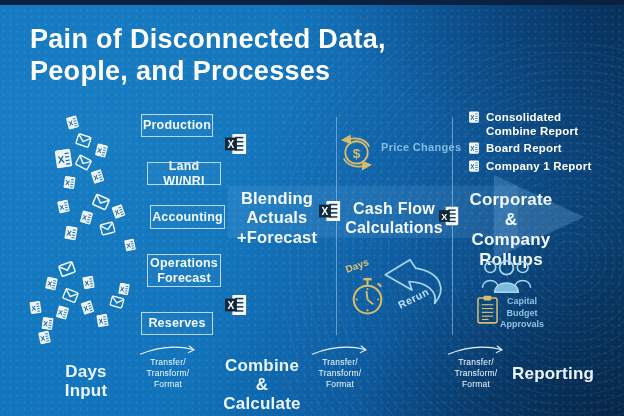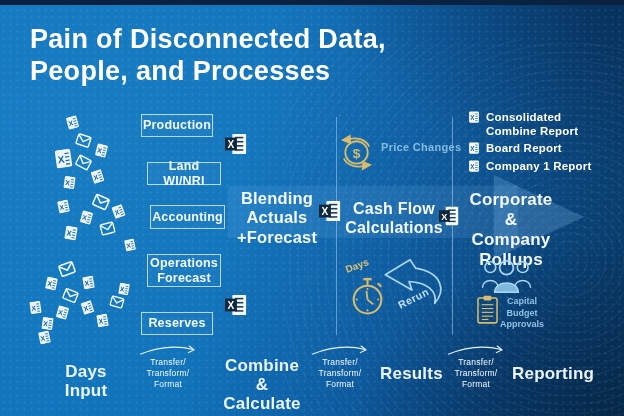--- a/index.html
+++ b/index.html
@@ -384,21 +384,20 @@
   <div class="abs flow-big pre" style="left:220px;top:356px;width:84px;">Combine
 &amp; Calculate</div>
   <div class="abs" style="left:309px;top:343px;">
       <svg width="62" height="13">
         <use href="#s-arc"></use>
       </svg>
     </div>
   <div class="abs ttf pre" style="left:314px;top:357px;width:52px;">Transfer/
 Transform/
 Format</div>
-  <div class="abs flow-big" style="left:380px;top:364px;width:60px;">Results</div>
   <div class="abs" style="left:445px;top:343px;">
       <svg width="62" height="13">
         <use href="#s-arc"></use>
       </svg>
     </div>
   <div class="abs ttf pre" style="left:450px;top:357px;width:52px;">Transfer/
 Transform/
 Format</div>
   <div class="abs flow-big" style="left:512px;top:364px;width:76px;">Reporting</div>
 </div>

